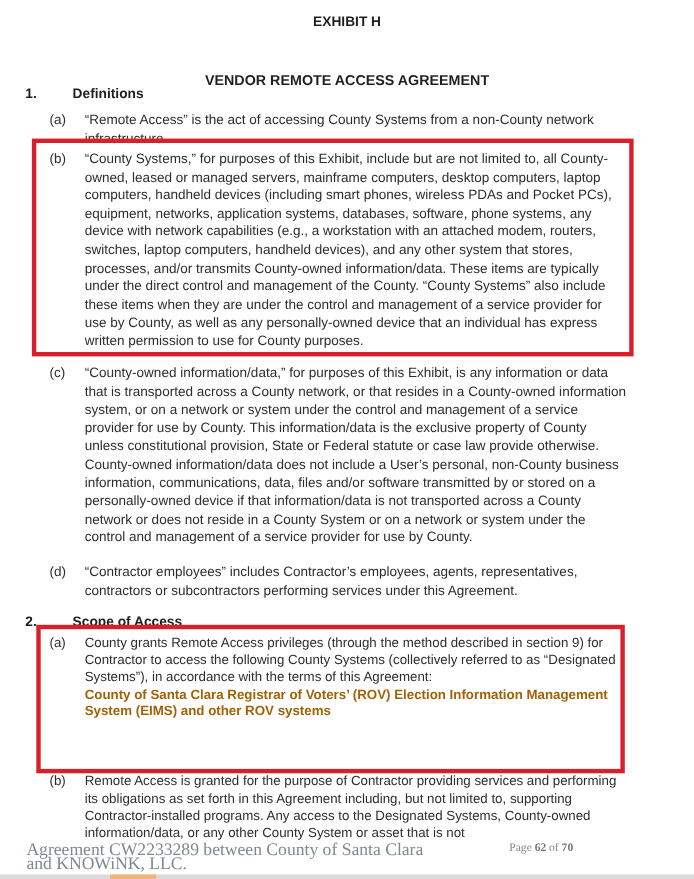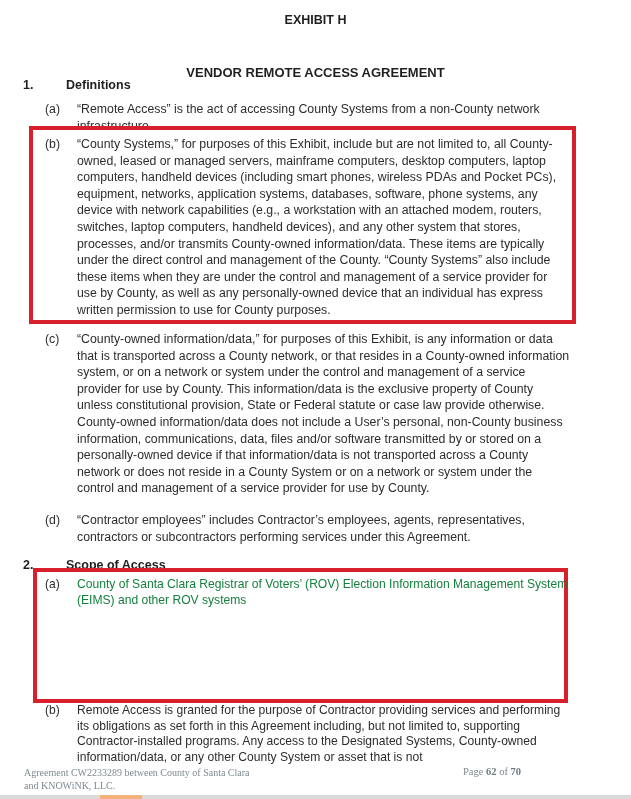--- a/index.html
+++ b/index.html
@@ -18,30 +18,30 @@
     .sec-num {
       position: absolute; left: 23px; font-weight: bold; font-size: 12.5px; color: #1f1f1f;
     }
     .sec-title {
       position: absolute; left: 66px; font-weight: bold; font-size: 12.5px; color: #1f1f1f;
     }
     .item { position: absolute; left: 45px; width: 525px; font-size: 12.3px; line-height: 16.6px; color: #2d2d2d; }
     .item .lbl { position: absolute; left: 0; top: 0; }
     .item .txt { margin-left: 32px; }
     .item .txt p { margin: 0; }
-    .item .bold { font-weight: normal; color: #15803d; margin-top: 6px; }
+    .item .bold { font-weight: bold; color: #a16207; margin-top: 6px; }
     .item .para2 { margin-top: 6px; }
     .redbox {
       position: absolute; border: 4px solid #d8202d; box-sizing: border-box;
     }
     .box1 { left: 29px; top: 126px; width: 547px; height: 198px; }
     .box2 { left: 33px; top: 568px; width: 535px; height: 135px; }
     .footer-left {
       position: absolute; left: 24px; top: 766px; font-family: "Liberation Serif", serif;
-      font-size: 10px; line-height: 13px; color: #7d8a8f;
+      font-size: 16px; line-height: 13px; color: #7d8a8f;
     }
     .footer-right {
       position: absolute; left: 463px; top: 766px; font-family: "Liberation Serif", serif;
       font-size: 10.5px; color: #7d8a8f;
     }
     .footer-right b { color: #6e7b80; }
     .bottom-strip {
       position: absolute; left: 0; top: 795px; width: 631px; height: 4px; background: #d9d9d9;
     }
     .bottom-accent {
@@ -88,20 +88,21 @@
       </div>
   </div>
 
   <div class="sec-num" style="top:558px;">2.</div>
   <div class="sec-title" style="top:558px;">Scope of Access</div>
 
   <div class="redbox box2"></div>
   <div class="item" style="top:577px; font-size:12.1px; line-height:15.5px;">
     <span class="lbl">(a)</span>
     <div class="txt">
+      <p>County grants Remote Access privileges (through the method described in section 9) for Contractor to access the following County Systems (collectively referred to as “Designated Systems”), in accordance with the terms of this Agreement:</p>
       <p class="bold">County of Santa Clara Registrar of Voters’ (ROV) Election Information Management System (EIMS) and other ROV systems</p>
     </div>
   </div>
 
   <div class="item" style="top:703px; font-size:12.1px; line-height:15.5px;">
     <span class="lbl">(b)</span>
     <div class="txt">
         <p>Remote Access is granted for the purpose of Contractor providing services and performing its obligations as set forth in this Agreement including, but not limited to, supporting Contractor-installed programs.  Any access to the Designated Systems, County-owned information/data, or any other County System or asset that is not</p>
       </div>
   </div>

